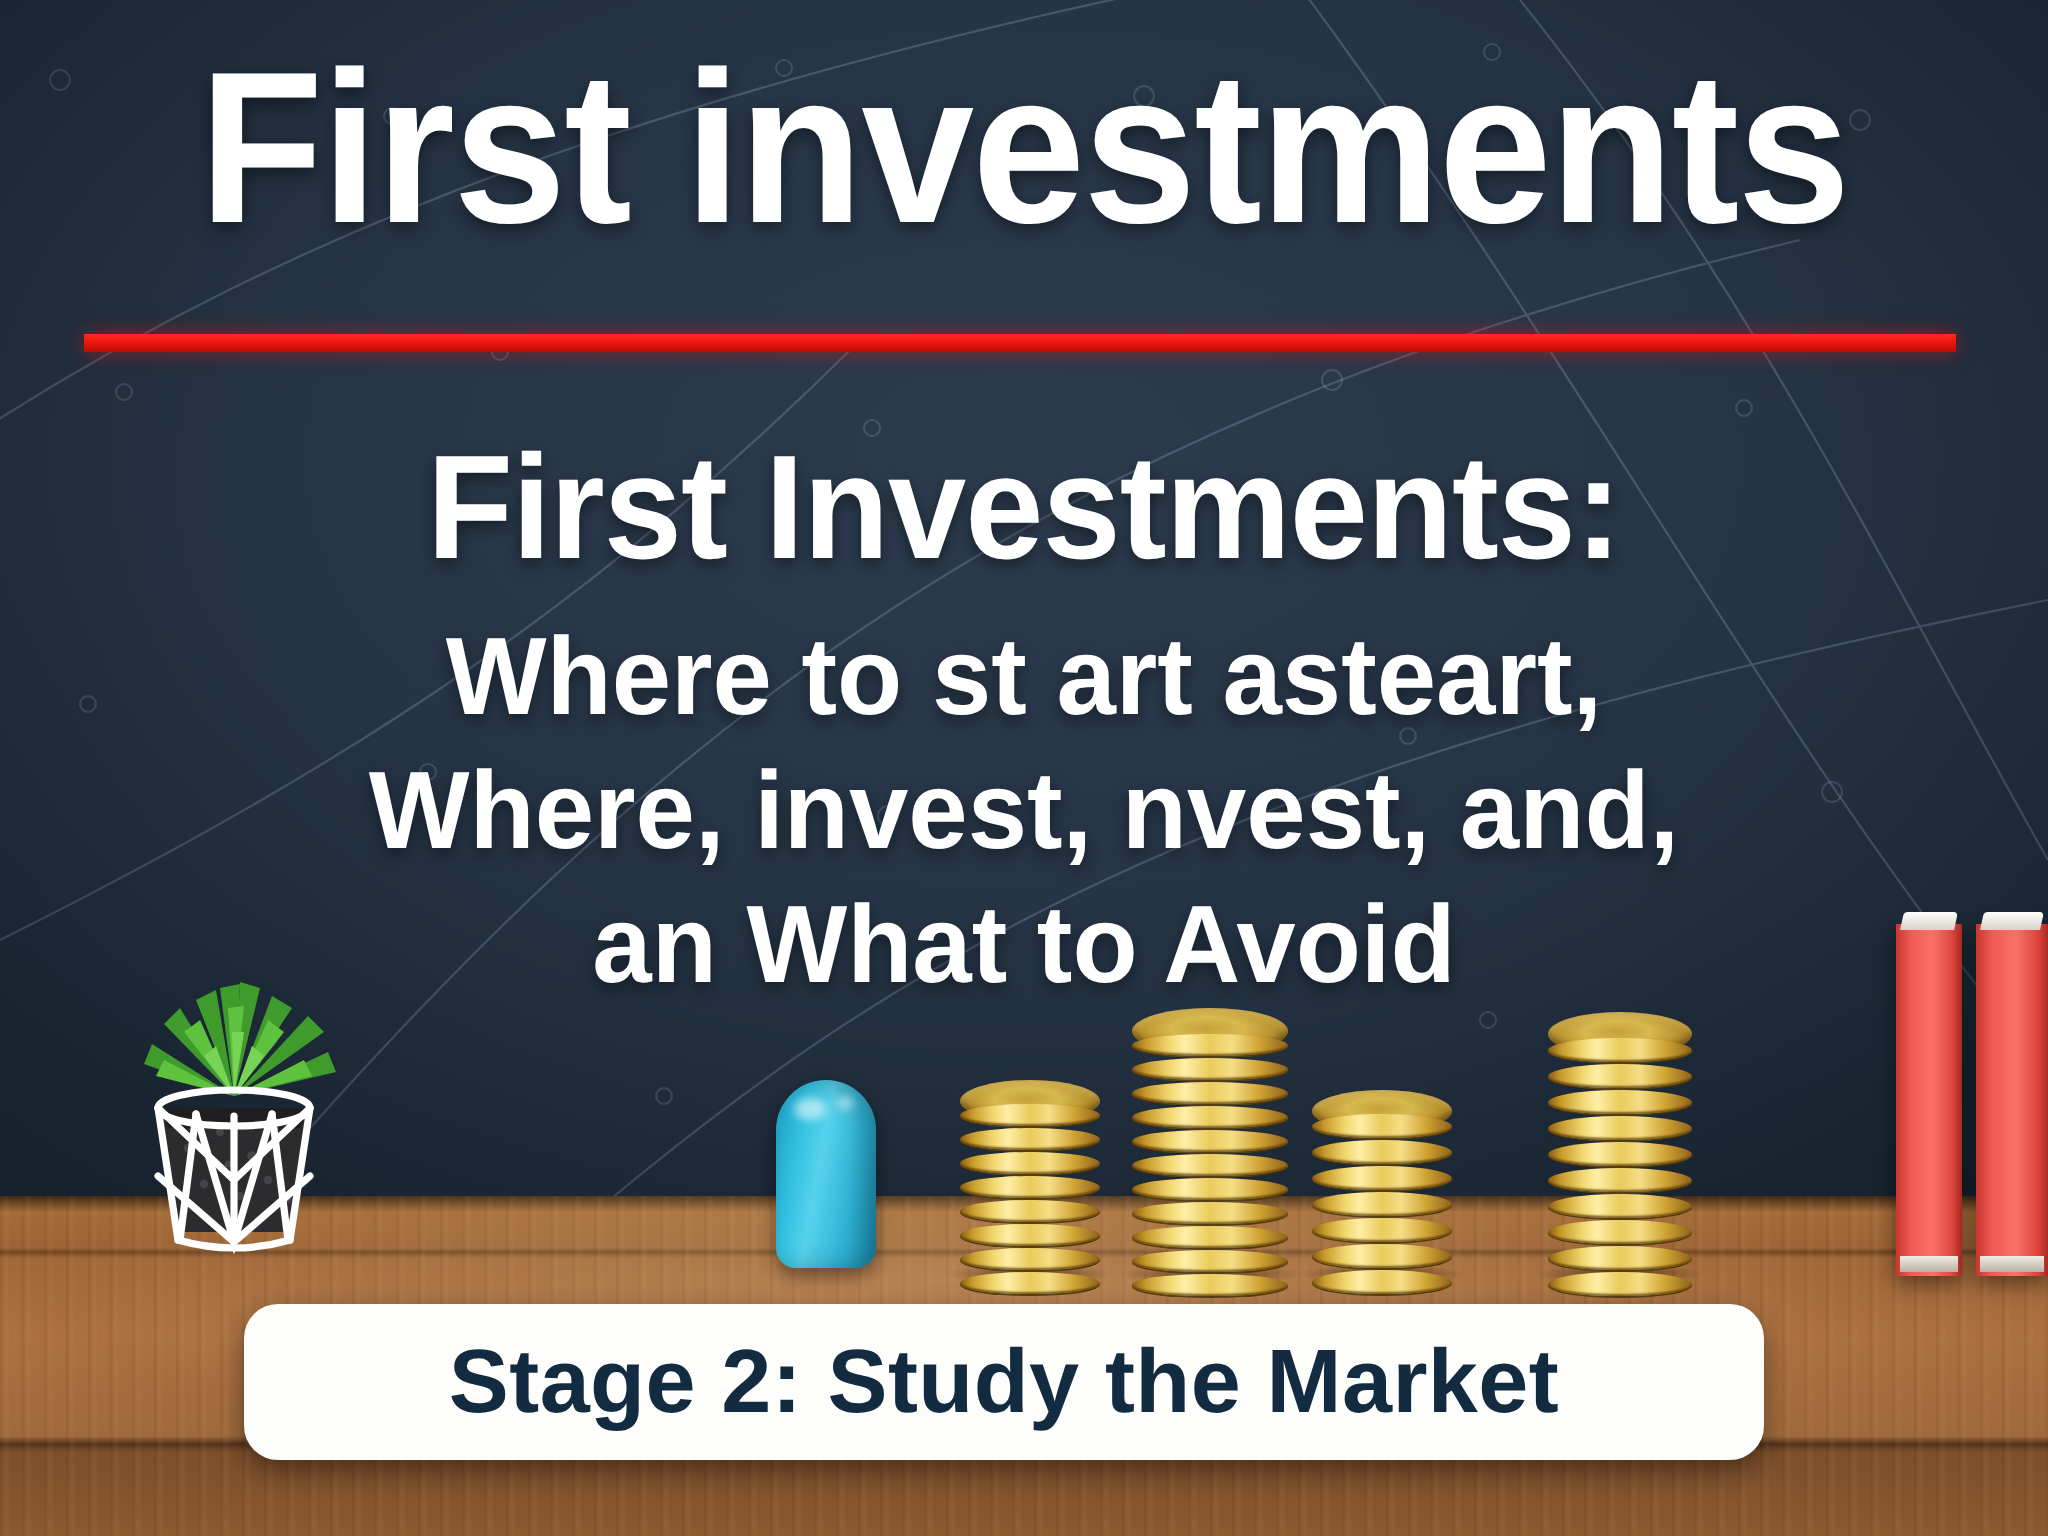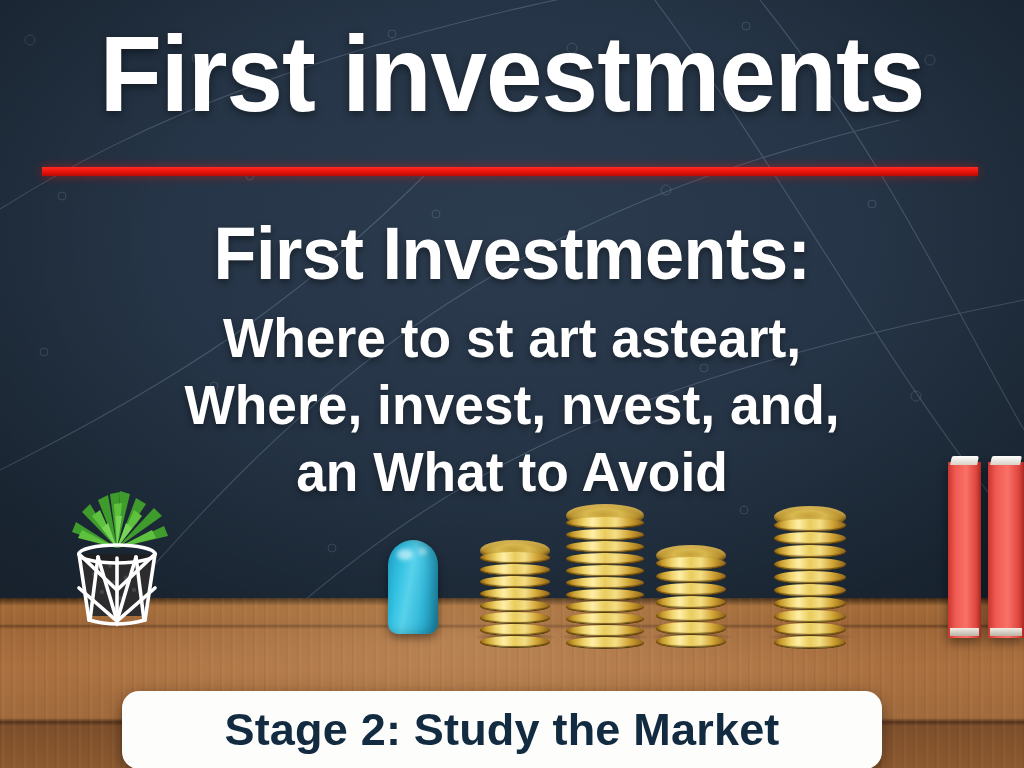--- a/index.html
+++ b/index.html
@@ -182,21 +182,21 @@
   }
 
   
   .banner {
     position: absolute;
     left: 122px; top: 652px;
     width: 760px; height: 78px;
     background: #fdfdfc;
     border-radius: 17px;
     box-shadow: 0 5px 14px rgba(0,0,0,0.42);
-    display: flex; align-items: center; justify-content: center; margin-top: 39px;
+    display: flex; align-items: center; justify-content: center;
   }
   .banner-text {
     color: #132b41;
     font-weight: 700;
     font-size: 45px;
     letter-spacing: 0.2px;
     white-space: nowrap;
   }
 </style>
 </head>

